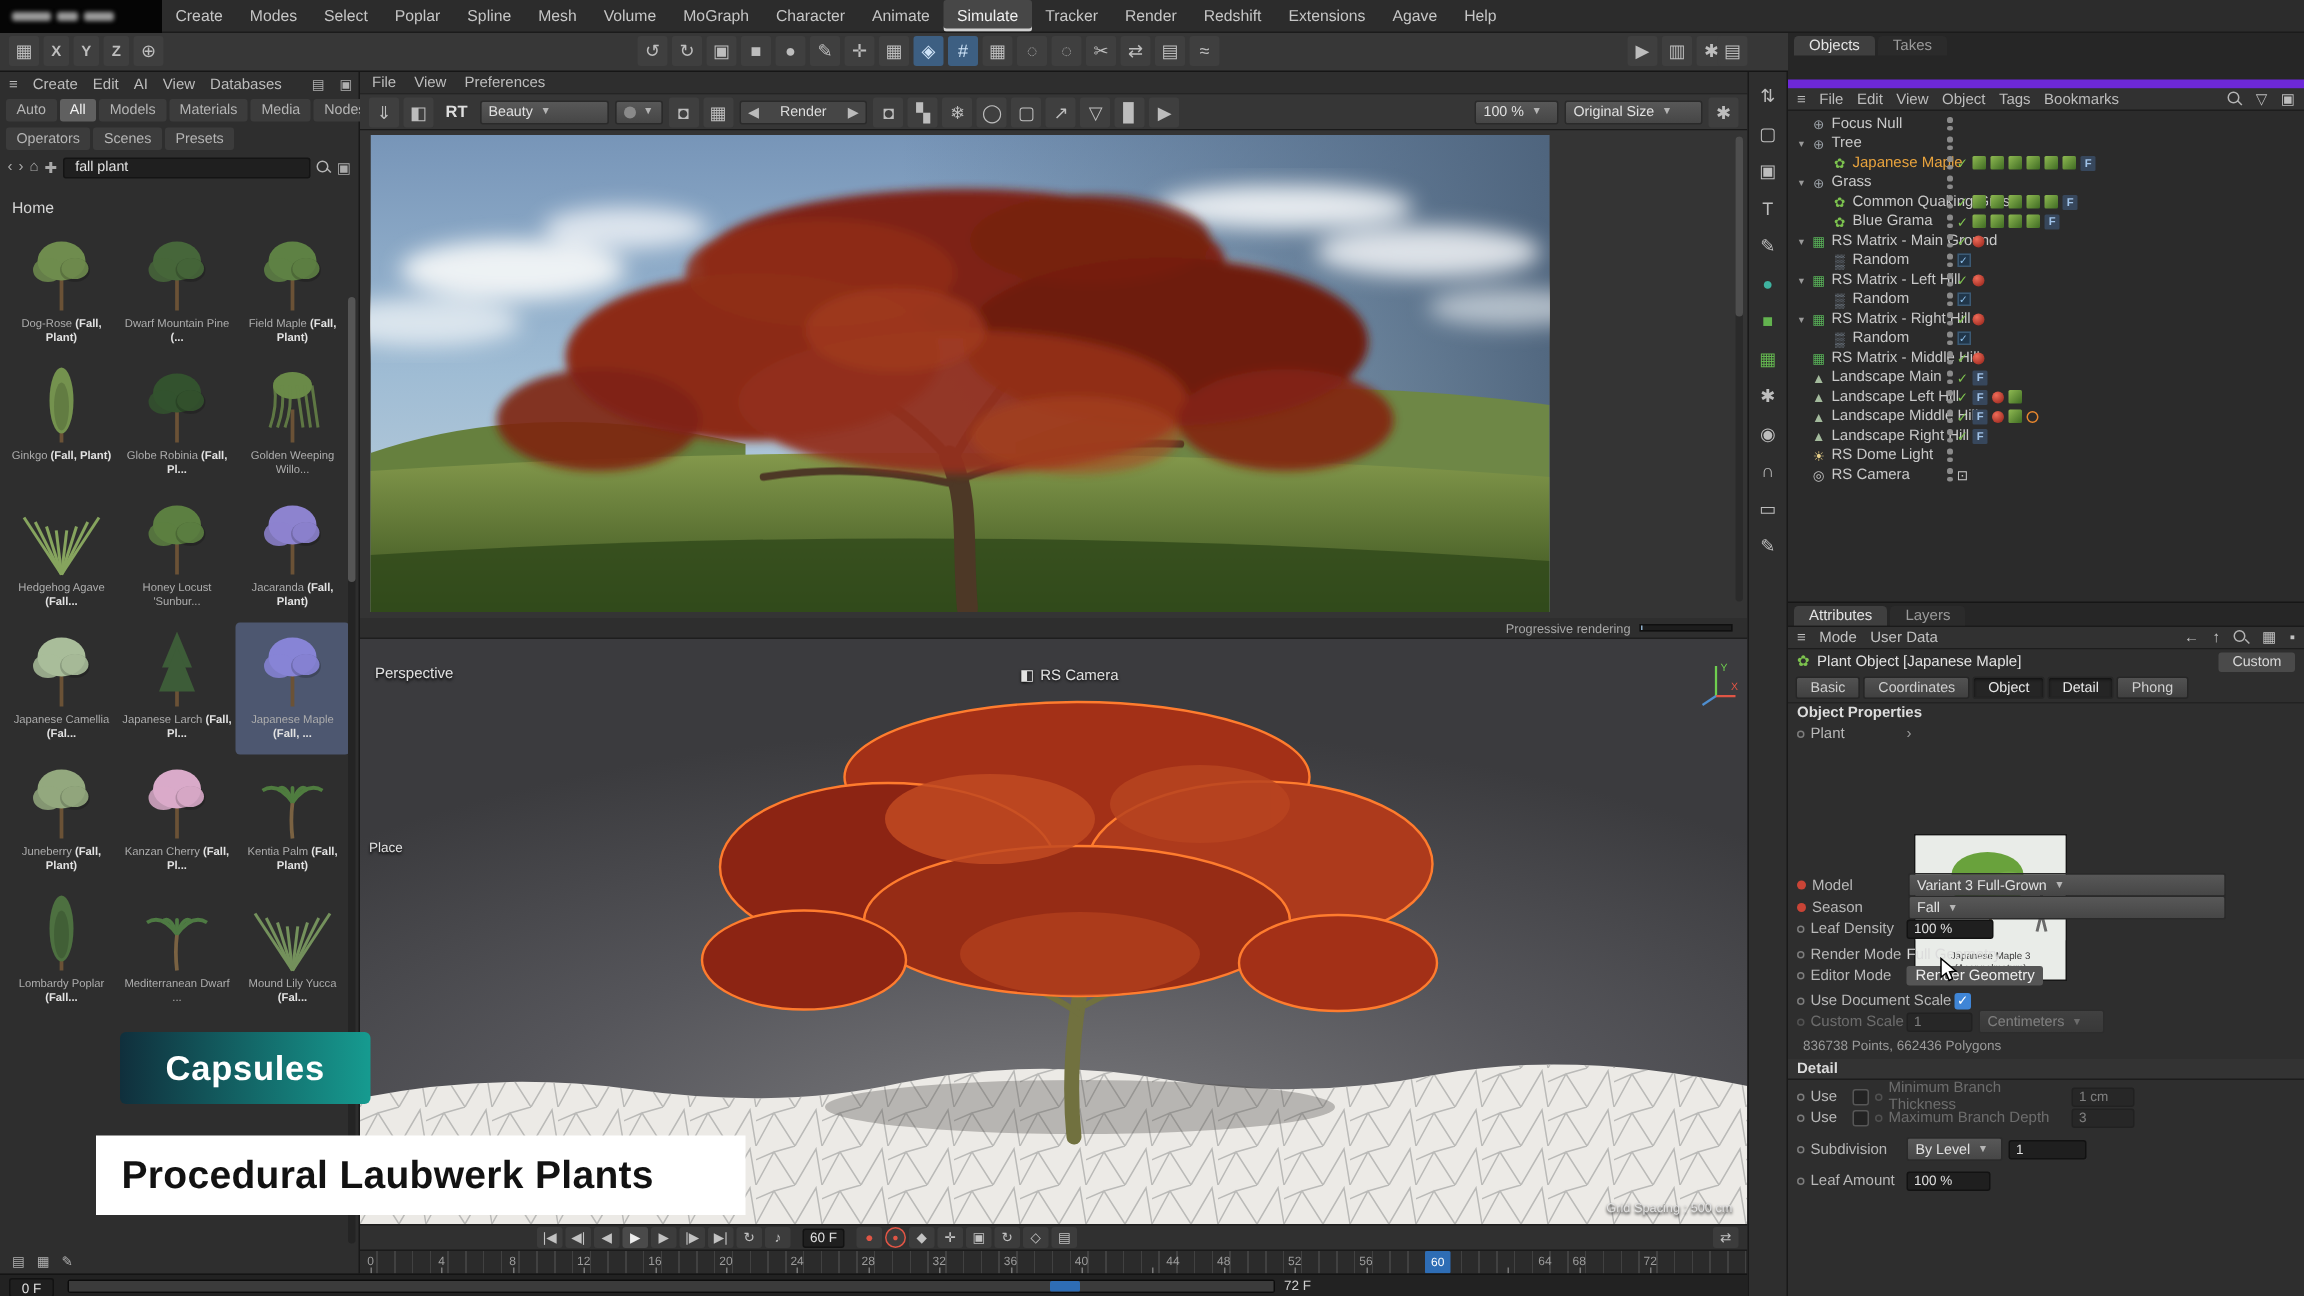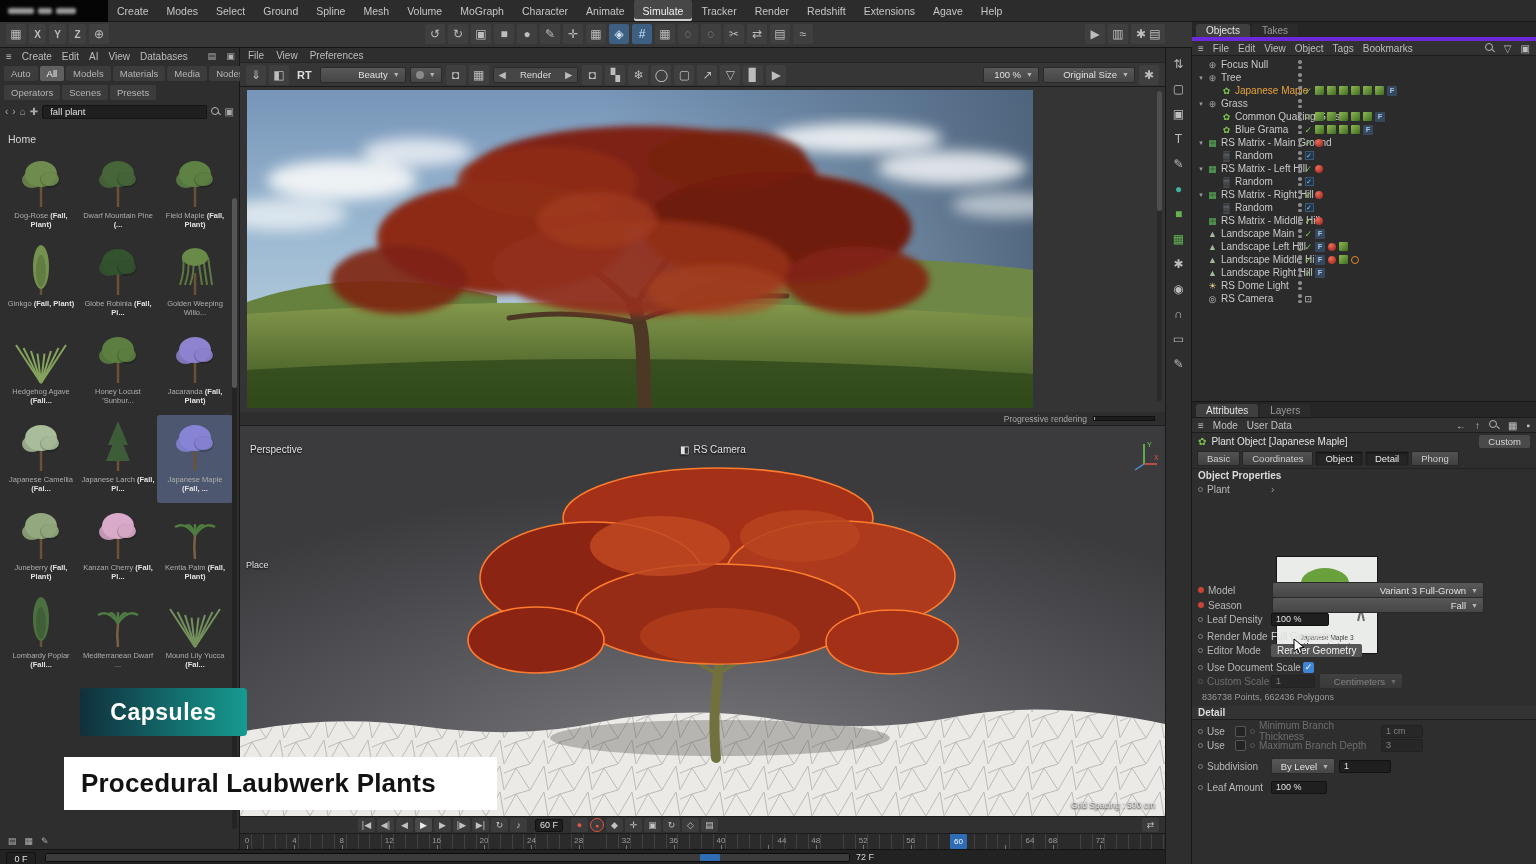--- a/index.html
+++ b/index.html
@@ -36,21 +36,21 @@
 .tlabel{font-size:7.5px;line-height:8.5px;text-align:center;color:#adadad;margin-top:1px;height:18px;overflow:hidden}
 .tlabel b{color:#e2e2e2}
 .ap-footer{height:16px;display:flex;gap:8px;align-items:center;padding:0 8px;color:#9f9f9f;font-size:10px}
 .ap-scroll{position:absolute;right:2px;top:150px;bottom:20px;width:5px;background:#242424;border-radius:3px}
 .ap-scroll i{position:absolute;left:0;top:0;width:5px;height:190px;background:#555;border-radius:3px;display:block}
 
 #rv-menu{position:absolute;left:240px;top:48px;width:925px;height:15px;background:#2e2e2e;display:flex;gap:12px;align-items:center;padding-left:8px;font-size:10px;color:#bdbdbd;border-bottom:1px solid #242424}
 #rv-toolbar{position:absolute;left:240px;top:63px;width:925px;height:24px;background:#363636;border-bottom:1px solid #1a1a1a;display:flex;align-items:center;gap:4px;padding:0 6px}
 #rv-toolbar .spacer{flex:1}
 .rt{font-size:11px;font-weight:bold;color:#dedede;padding:0 4px}
-.dropdown{background:linear-gradient(#585858,#464646);border:1px solid #2a2a2a;border-radius:2px;height:16px;display:inline-flex;align-items:center;justify-content:flex-end;padding:0 5px;font-size:9.5px;color:#e0e0e0;gap:5px}
+.dropdown{background:linear-gradient(#585858,#464646);border:1px solid #2a2a2a;border-radius:2px;height:16px;display:inline-flex;align-items:center;justify-content:flex-start;padding:0 5px;font-size:9.5px;color:#e0e0e0;gap:5px}
 .dropdown .caret{font-size:7px;color:#b5b5b5}
 .dot-swatch{width:8px;height:8px;border-radius:50%;background:#8a8a8a;display:inline-block}
 .nav{display:flex;align-items:center;background:#464646;border:1px solid #2a2a2a;border-radius:2px;height:16px;font-size:9.5px;color:#ddd}
 .nav span{padding:0 9px}
 .nav .arr{padding:0 5px;color:#bbb}
 #rv-canvas{position:absolute;left:240px;top:87px;width:925px;height:325px;background:#343434;overflow:hidden}
 #rv-canvas .vscroll{position:absolute;right:3px;top:4px;width:5px;height:310px;background:#2a2a2a;border-radius:3px}
 #rv-canvas .vscroll i{display:block;width:5px;height:120px;background:#4e4e4e;border-radius:3px}
 #rv-status{position:absolute;left:240px;top:412px;width:925px;height:14px;background:#2e2e2e;border-bottom:1px solid #1e1e1e;display:flex;justify-content:flex-end;align-items:center;gap:6px;padding-right:10px;font-size:8.5px;color:#a8a8a8}
 .pbar{width:62px;height:5px;background:#1d1d1d;border:1px solid #101010;position:relative}
@@ -75,21 +75,21 @@
 .ps-track{position:absolute;left:45px;top:3px;width:805px;height:9px;background:#161616;border:1px solid #0c0c0c;border-radius:2px}
 .ps-range{position:absolute;left:0;top:0;bottom:0;width:100%;background:#3b3b3b}
 .ps-thumb{position:absolute;left:654px;top:0;width:20px;height:7px;background:#2e6db5;border-radius:1px}
 .ps-end{position:absolute;left:856px;top:2px;font-size:9px;color:#cfcfcf}
 
 #right-strip{position:absolute;left:1165px;top:48px;width:27px;height:816px;background:#2e2e2e;border-left:1px solid #191919;border-right:1px solid #191919;display:flex;flex-direction:column;align-items:center;gap:5px;padding-top:6px}
 #right-strip .btn-icon{background:transparent}
 .ic-teal{color:#3fb3a0!important}.ic-green{color:#63b34f!important}
 
 #objects-panel{position:absolute;left:1192px;top:22px;width:344px;height:380px;background:#2b2b2b;border-bottom:1px solid #161616}
-.op-tabs{display:flex;gap:2px;padding:2px 4px 0;background:#262626;border-bottom:4px solid #6d28d9}
+.op-tabs{display:flex;gap:2px;padding:2px 4px 16px;background:#262626;border-bottom:6px solid #6d28d9}
 .tab{padding:1px 10px;font-size:10px;background:#2b2b2b;color:#9a9a9a;border-radius:3px 3px 0 0}
 .tab.active{background:#3f3f3f;color:#e4e4e4}
 .op-menu{height:15px;display:flex;align-items:center;gap:9px;padding:0 6px;font-size:10px;color:#bdbdbd;background:#313131;border-bottom:1px solid #1d1d1d}
 .op-menu .spacer{flex:1}
 #op-tree{padding-top:2px}
 .op-row{position:relative;height:13px;display:flex;align-items:center;font-size:10px;color:#c9c9c9}
 .op-row.sel .op-label{color:#e8a33d}
 .op-caret{width:10px;font-size:7px;color:#9a9a9a;text-align:center}
 .op-ic{width:13px;text-align:center;font-size:9px}
 .ic-null{color:#9aa0a6}.ic-plant{color:#7cc24e}.ic-matrix{color:#58b158}.ic-random{color:#8b9aab}.ic-landscape{color:#a4bb9d}.ic-light{color:#e7d08a}.ic-camera{color:#c0c0c0}
@@ -145,21 +145,21 @@
   <div id="menubar">
     <div class="logo">
         <i style="width:26px"></i>
         <i style="width:14px"></i>
         <i style="width:20px"></i>
       </div>
     <div id="menu-items">
         <div class="menu-item">Create</div>
         <div class="menu-item">Modes</div>
         <div class="menu-item">Select</div>
-        <div class="menu-item">Ground</div>
+        <div class="menu-item">Poplar</div>
         <div class="menu-item">Spline</div>
         <div class="menu-item">Mesh</div>
         <div class="menu-item">Volume</div>
         <div class="menu-item">MoGraph</div>
         <div class="menu-item">Character</div>
         <div class="menu-item">Animate</div>
         <div class="menu-item active">Simulate</div>
         <div class="menu-item">Tracker</div>
         <div class="menu-item">Render</div>
         <div class="menu-item">Redshift</div>

